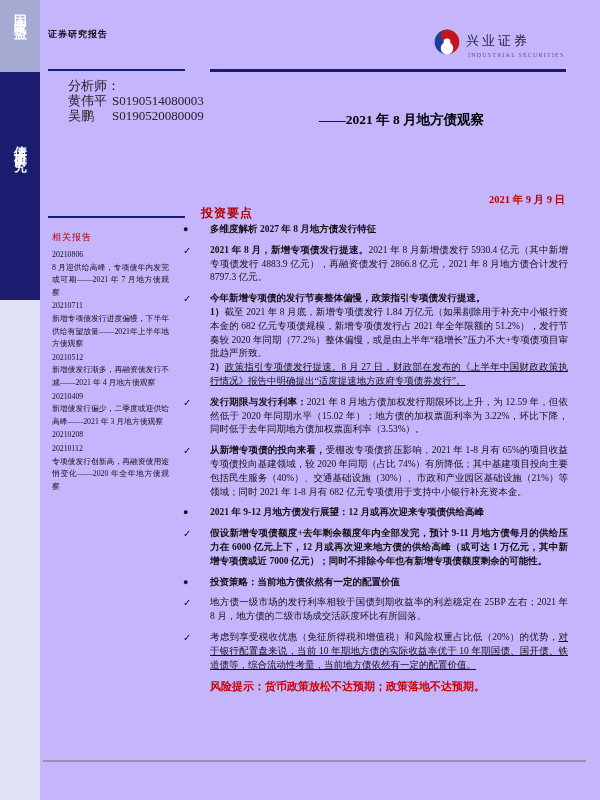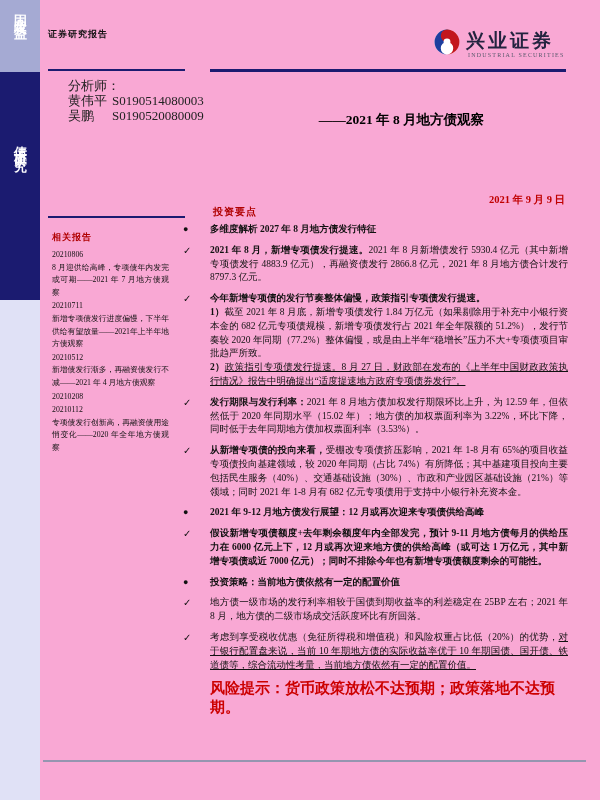--- a/index.html
+++ b/index.html
@@ -1,58 +1,58 @@
 <!DOCTYPE html>
 <html><head>
 <meta charset="utf-8">
 <style>
   * { margin:0; padding:0; box-sizing:border-box; }
   html,body { background:#ffffff; }
   .page {
-    position:relative; width:600px; height:800px; background:#f9a8d4; overflow:hidden;
+    position:relative; width:600px; height:800px; background:#c4b5fd; overflow:hidden;
     font-family:"Liberation Serif","DejaVu Serif",serif; color:#111;
   }
   
   .side-top { position:absolute; left:0; top:0; width:40px; height:72px; background:#a5aad3; display:flex; justify-content:center; padding-top:4px; }
   .side-mid { position:absolute; left:0; top:72px; width:40px; height:228px; background:#1b1b70; display:flex; justify-content:center; padding-top:64px; }
   .side-bottom { position:absolute; left:0; top:300px; width:40px; height:500px; background:#e0e1f6; }
   .vtext { writing-mode:vertical-rl; text-orientation:upright; color:#ffffff; font-weight:bold; font-size:13px; letter-spacing:4px; }
   
   .report-type { position:absolute; left:48px; top:28px; font-size:9px; font-weight:bold; color:#111; letter-spacing:1px; }
   .logo { position:absolute; left:434px; top:29px; display:flex; align-items:center; gap:6px; }
   .logo-txt { display:flex; flex-direction:column; }
-  .brand-cn { font-size:19px; font-weight:bold; color:#23233f; letter-spacing:3px; line-height:20px; }
+  .brand-cn { font-size:13px; font-weight:normal; color:#23233f; letter-spacing:3px; line-height:20px; }
   .brand-en { font-size:6px; color:#5a5a6e; letter-spacing:1.2px; margin-top:1px; padding-left:2px; }
   .rule-left  { position:absolute; left:48px;  top:69px; width:137px; height:2px; background:#1b1b70; }
   .rule-right { position:absolute; left:210px; top:69px; width:356px; height:2.5px; background:#1b1b70; }
   
   .analysts { position:absolute; left:48px; top:78px; width:145px; font-size:13px; line-height:15px; color:#222;margin-left:20px; }
   .analyst-row { display:flex; }
   .analyst-name { width:44px; }
   
   .title-block { position:absolute; left:190px; top:106px; width:340px; text-align:center; }
   .title-main { font-size:16.5px; font-weight:bold; color:#000; letter-spacing:0.5px; }
   .title-sub  { font-size:13.5px; font-weight:bold; color:#000; text-align:right; padding-right:46px; margin-top:5px; }
   .date { position:absolute; left:420px; top:193px; width:145px; text-align:right; font-size:10.5px; font-weight:bold; color:#c00000; }
   
-  .hl-header { position:absolute; left:213px; top:205px; font-size:10px; font-weight:bold; color:#b00000; letter-spacing:1px; }
+  .hl-header { position:absolute; left:201px; top:205px; font-size:12px; font-weight:bold; color:#b00000; letter-spacing:1px; }
   .rule-sidebar { position:absolute; left:48px; top:216px; width:137px; height:1.5px; background:#1b1b70; }
   
   .related { position:absolute; left:52px; top:231px; width:117px; }
-  .related-header { font-size:9px; font-weight:bold; color:#b00000; margin-bottom:5px; letter-spacing:1px; }
+  .related-header { font-size:9px; font-weight:normal; color:#b00000; margin-bottom:5px; letter-spacing:1px; }
   .related-item { font-size:7.8px; line-height:12.6px; color:#111; margin-bottom:1px; text-align:justify; }
   
   .highlights { position:absolute; left:183px; top:223px; width:385px; }
   .hl-item { display:flex; margin-bottom:7px; }
   .marker { width:27px; flex:none; font-size:9px; padding-top:1px; color:#111; }
   .marker.check { font-size:10px; }
   .hl-text { flex:1; font-size:9.5px; line-height:13.8px; text-align:justify; color:#111; }
   .b { font-weight:bold; }
   .u { text-decoration:underline; }
-  .risk { margin-left:27px; margin-top:3px; font-size:15px; font-weight:bold; color:#cc0000; }
+  .risk { margin-left:27px; margin-top:3px; font-size:11px; font-weight:bold; color:#cc0000; }
   
   .footer-rule { position:absolute; left:43px; top:760px; width:543px; height:2px; background:#9595b0; }
   .footer-text { position:absolute; left:43px; top:767px; width:543px; text-align:center; font-size:8.5px; color:#3c3c6e; }
 </style>
 </head>
 <body>
 
 <div class="page">
 
   <div class="side-top">
@@ -115,20 +115,24 @@
         </div>
         <div class="related-item">
           <div>20210711</div>
           <div>新增专项债发行进度偏慢，下半年供给有望放量——2021年上半年地方债观察</div>
         </div>
         <div class="related-item">
           <div>20210512</div>
           <div>新增债发行渐多，再融资债发行不减——2021 年 4 月地方债观察</div>
         </div>
         <div class="related-item">
+          <div>20210409</div>
+          <div>新增债发行偏少，二季度或迎供给高峰——2021 年 3 月地方债观察</div>
+        </div>
+        <div class="related-item">
           <div>20210208</div>
         </div>
         <div class="related-item">
           <div>20210112</div>
           <div>专项债发行创新高，再融资债用途悄变化——2020 年全年地方债观察</div>
         </div>
       </div>
   </div>
 
   <div class="highlights">

